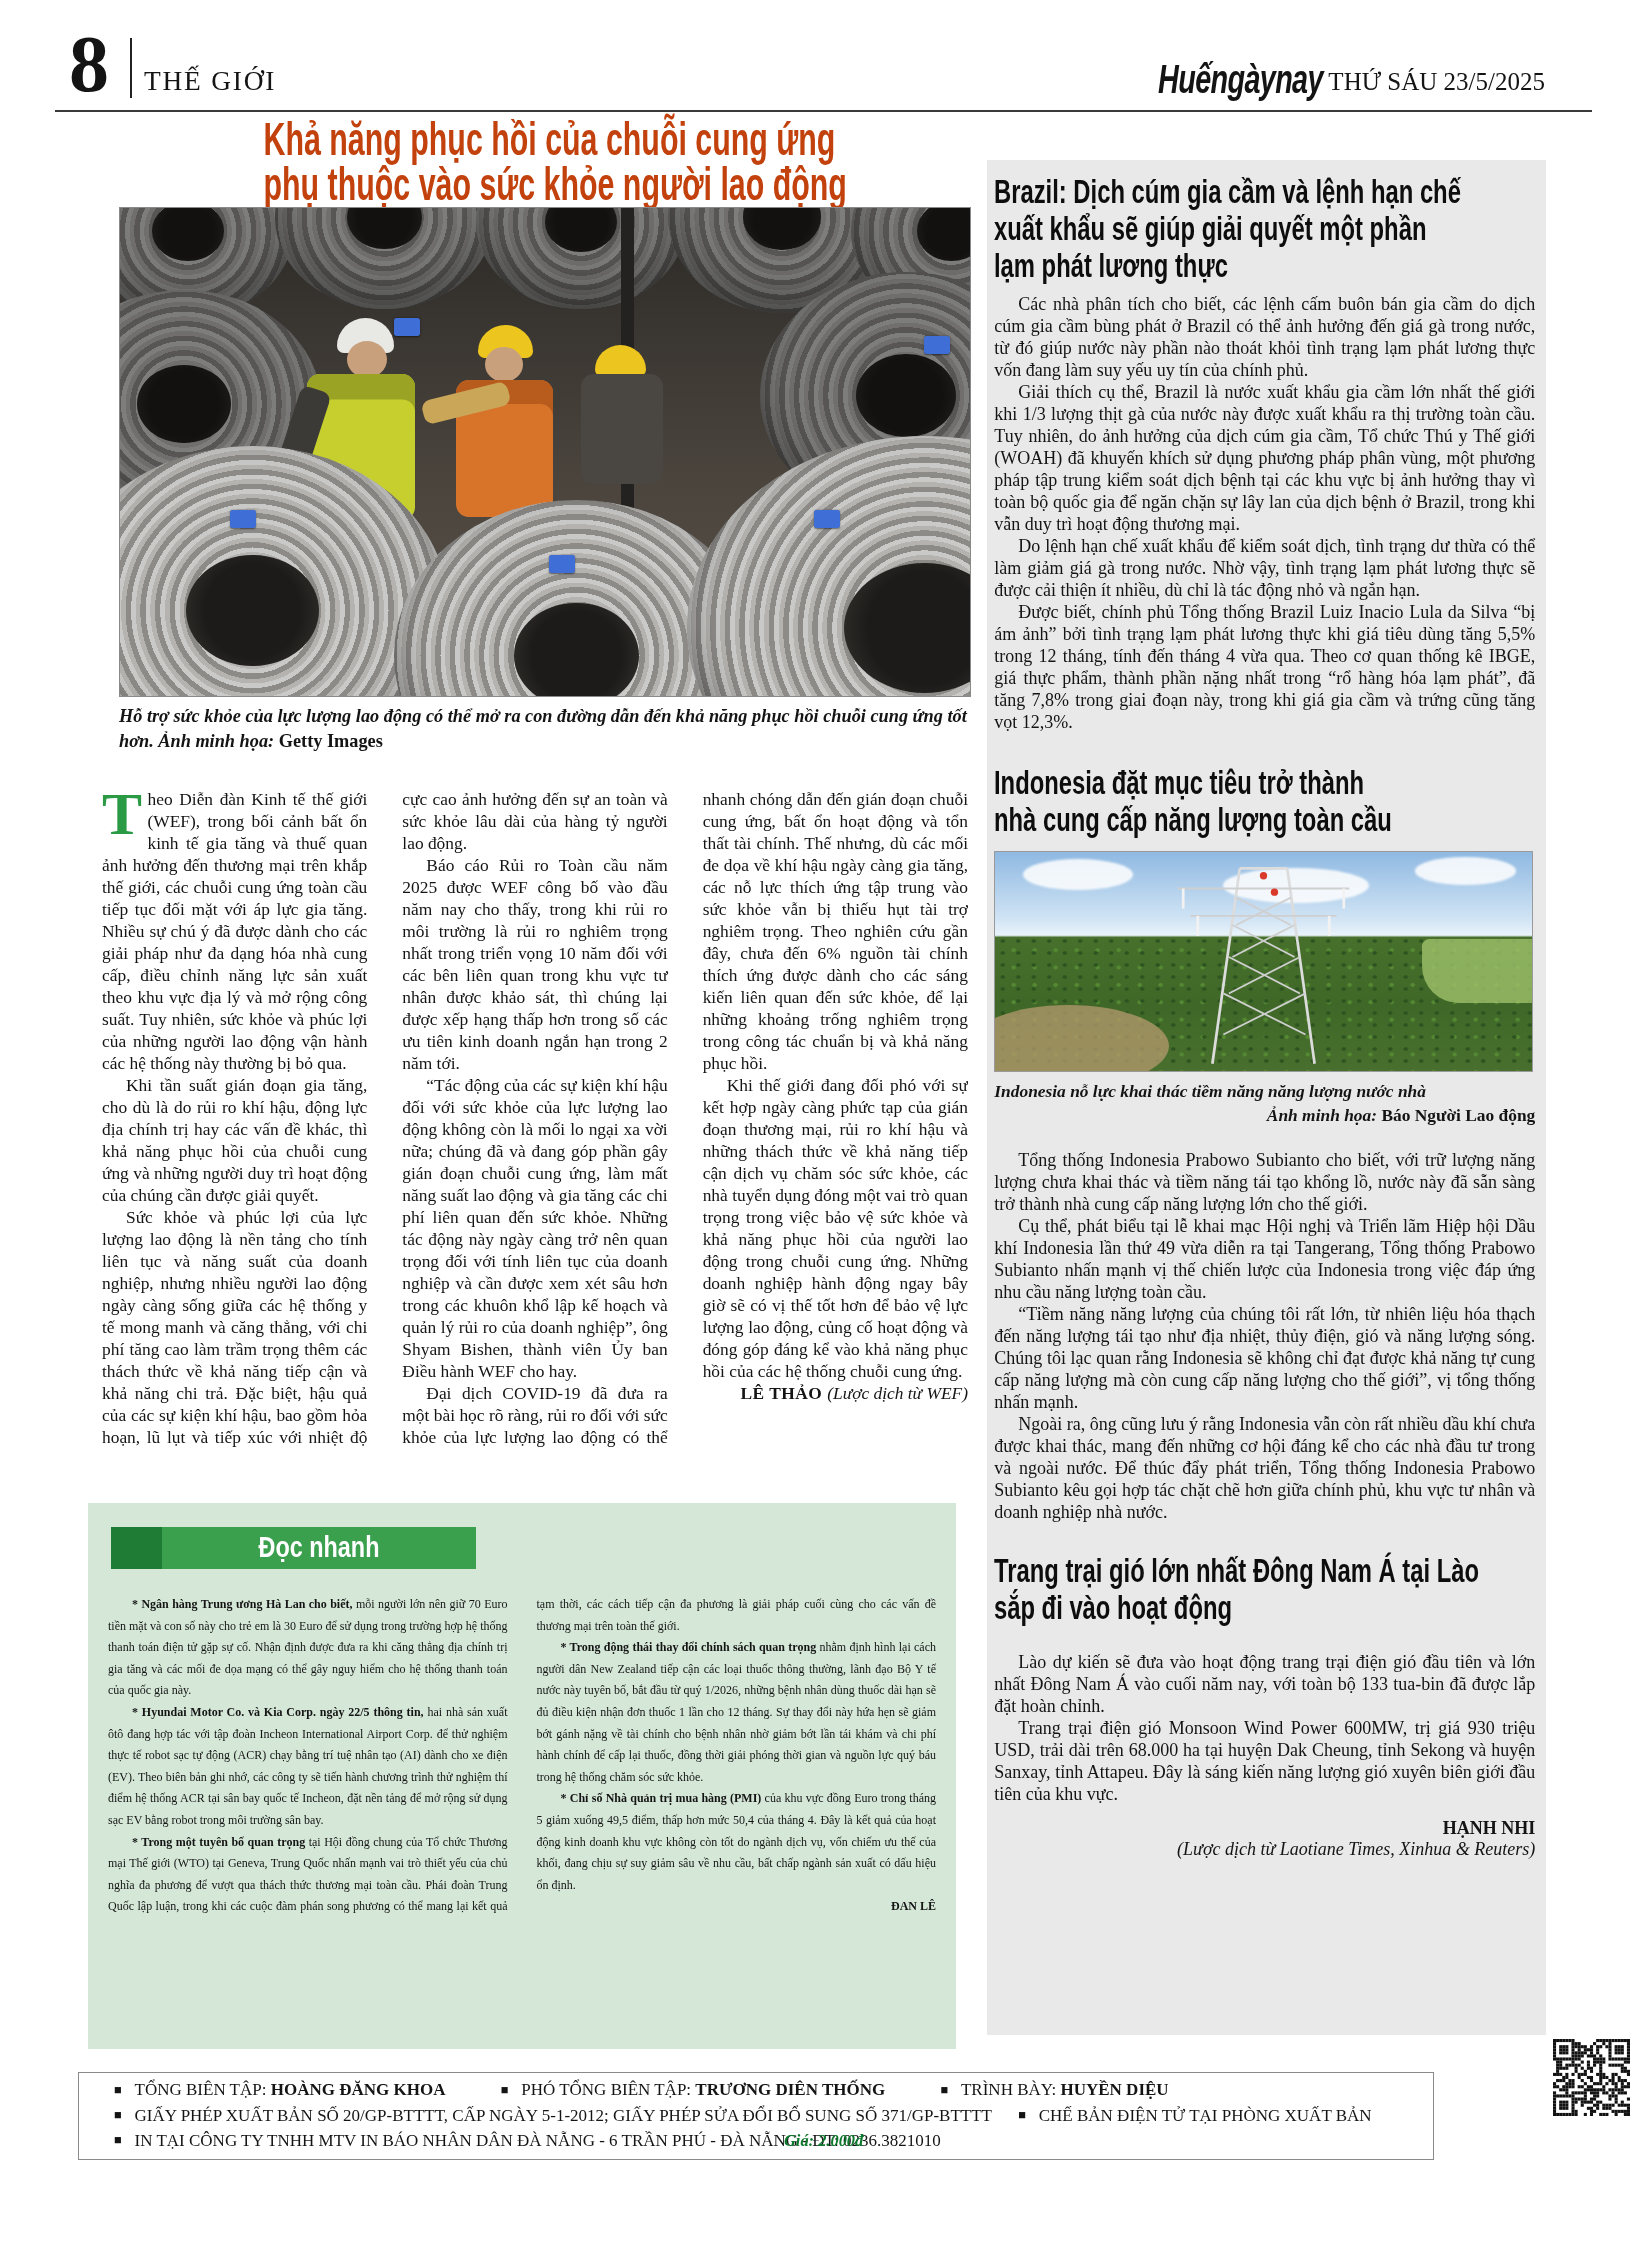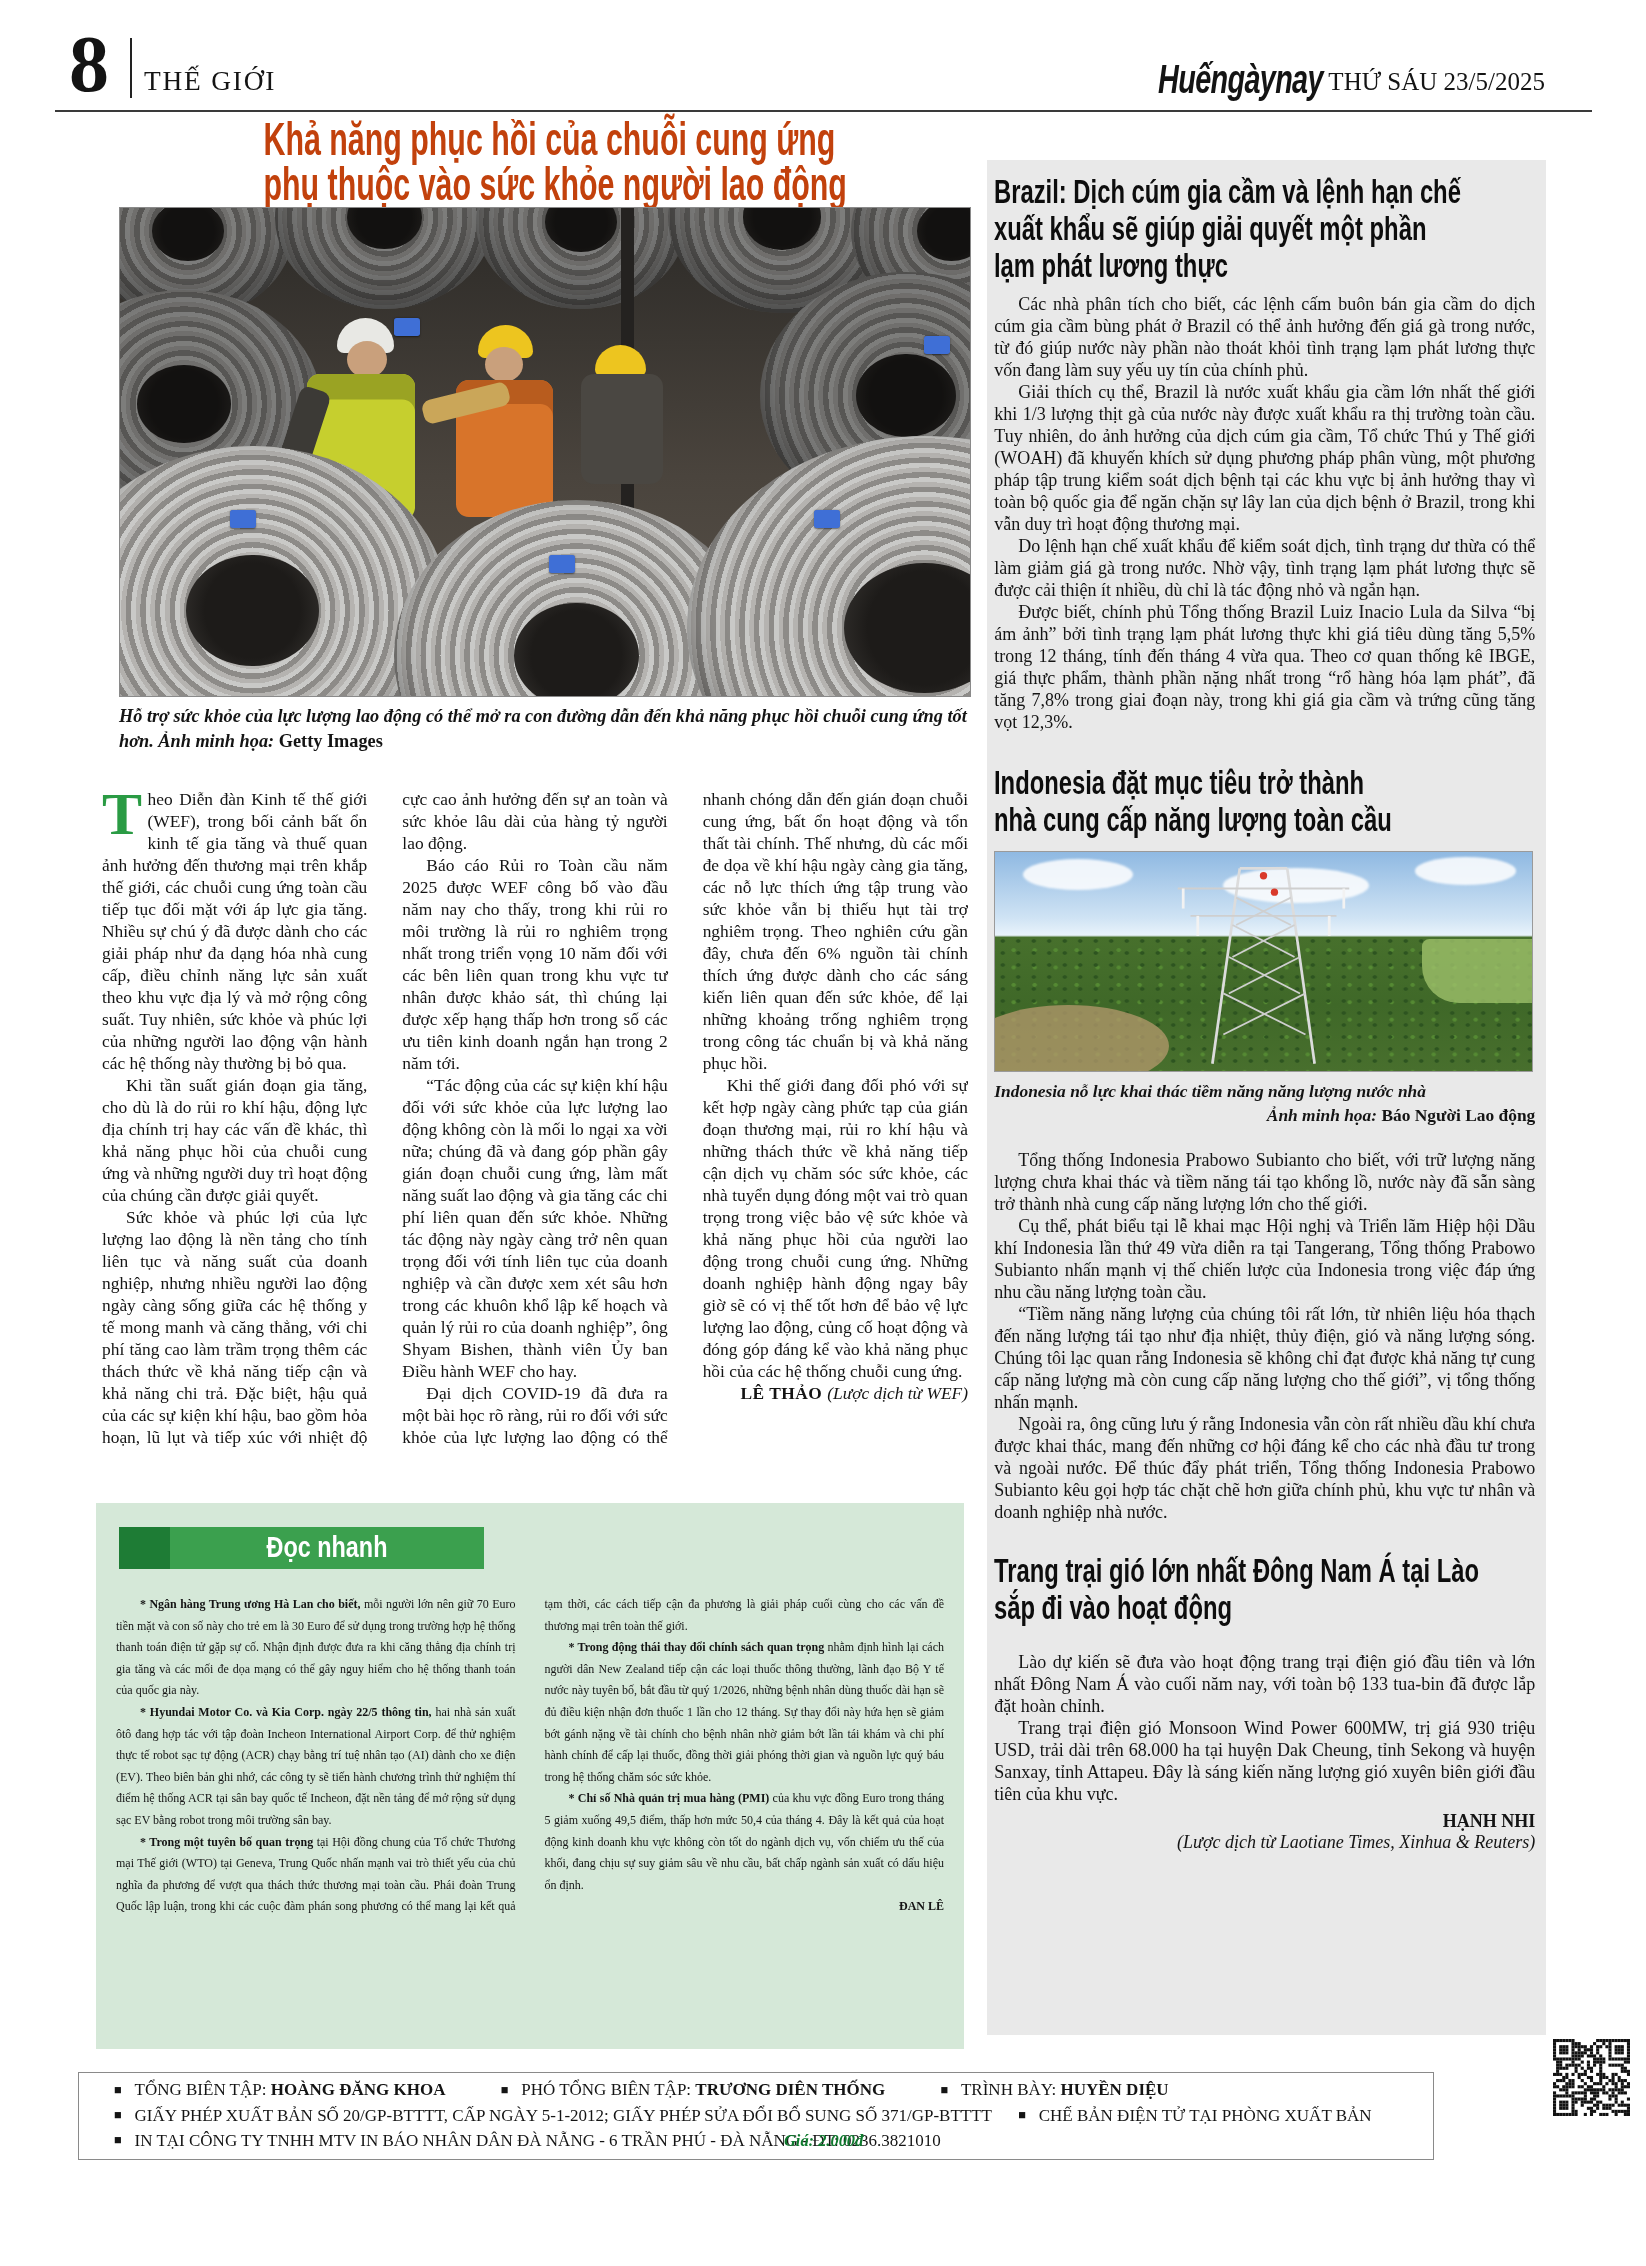--- a/index.html
+++ b/index.html
@@ -47,21 +47,21 @@
   .article-cols{left:102px;top:788px;width:866px;height:704px;column-count:3;column-gap:35px;
     font-size:17.4px;line-height:22px;text-align:justify;overflow:hidden;}
   .article-cols p{margin:0;text-indent:24px;}
   .article-cols p.first{text-indent:0;}
   .dropcap{float:left;color:#2a9b44;font-size:60px;line-height:49px;font-weight:700;padding:1.8px 5.5px 0 0;}
   .byline{margin-top:5.5px;text-align:right;text-indent:0 !important;}
   .byline .bname{font-weight:700;letter-spacing:0.5px;}
   .byline .bsrc{font-style:italic;}
 
   
-  .quickread{left:96px;top:1503px;width:868px;height:546px;background:#d5e8d8;overflow:hidden;}
+  .quickread{left:88px;top:1503px;width:868px;height:546px;background:#d5e8d8;overflow:hidden;}
   .qr-bar{position:absolute;left:23px;top:24px;width:365px;height:42px;background:#3ba04e;}
   .qr-bar .sq{position:absolute;left:0;top:0;width:51px;height:42px;background:#1e7c35;}
   .qr-bar .t{position:absolute;left:51px;top:2.7px;width:314px;text-align:center;color:#fff;
     font-family:"Liberation Sans",sans-serif;font-weight:700;font-size:30px;white-space:nowrap;
     transform:scaleX(.78);transform-origin:center top;}
   .qr-items{position:absolute;left:20px;top:91px;width:828px;height:437px;column-count:2;column-gap:29px;
     font-size:12px;line-height:21.6px;text-align:justify;overflow:hidden;}
   .qr-items p{margin:0;text-indent:24px;}
   .qr-items .lead{font-weight:700;}
   .qr-byline{text-align:right;margin-top:3.7px;}
@@ -79,21 +79,21 @@
     overflow:hidden;background:linear-gradient(180deg,#8fb9e2 0%,#cfe3f4 30%,#e9f3fb 38%,#47702c 39%,#3f6828 70%,#486f2d 100%);}
   .cloud{position:absolute;background:#fff;border-radius:50%;opacity:.85;filter:blur(0.9px);}
   .forest-speck{position:absolute;left:0;top:38%;width:100%;height:62%;
     background-image:radial-gradient(#2d5420 1.8px,transparent 2.7px),radial-gradient(#558a33 1.8px,transparent 2.7px);
     background-size:15.5px 12px,21px 17.4px;background-position:0 0,8.2px 6.4px;}
   .field{position:absolute;right:0;top:40%;width:110px;height:64px;background:#9ec06a;opacity:.8;border-radius:7.3px 0 0 37px;}
   .road{position:absolute;left:-27.4px;bottom:-16.4px;width:201px;height:82px;background:#b59a6e;border-radius:50%;opacity:.75;}
   .caption-indo{font-size:17.4px;line-height:24px;font-weight:700;font-style:italic;}
   .caption-indo .credit{display:block;text-align:right;}
   .caption-indo b{font-style:normal;}
-  .rp-byline{text-align:right;margin-top:6px;font-size:18px;}
+  .rp-byline{text-align:right;margin-top:13px;font-size:18px;}
   .rp-byline .bname{font-weight:700;}
   .rp-byline .bsrc{font-style:italic;display:block;}
 
   
   .footerbox{left:78px;top:2072px;width:1354px;height:86px;border:1.8px solid #8a8a8a;font-size:17px;}
   .fline{position:absolute;left:35px;white-space:nowrap;}
   .fbul{display:inline-block;font-size:12.8px;vertical-align:1.8px;margin-right:12.8px;}
   .fseg{margin-right:51px;}
   .fname{font-weight:700;}
   .price{position:absolute;left:705px;top:58px;font-weight:700;font-style:italic;color:#0f7a2e;font-size:16.4px;}

